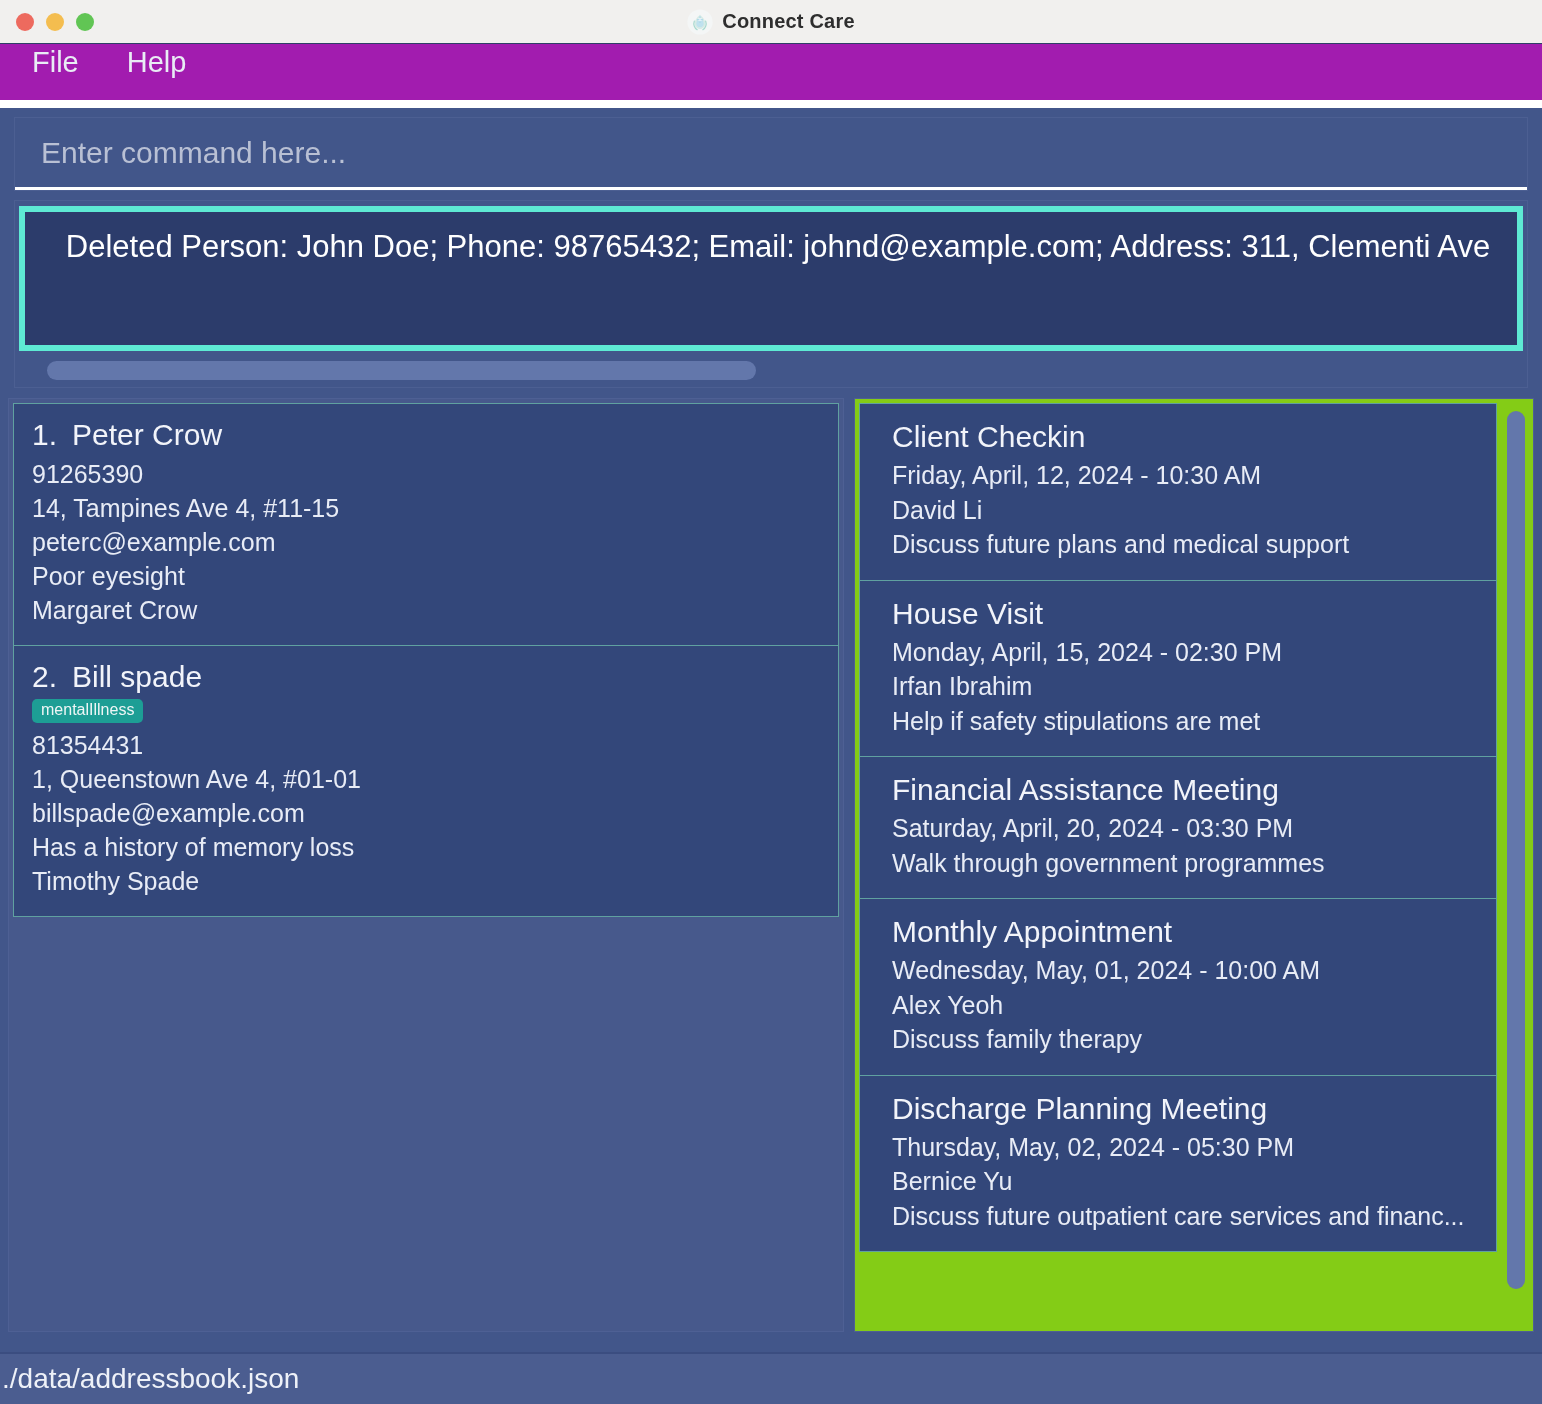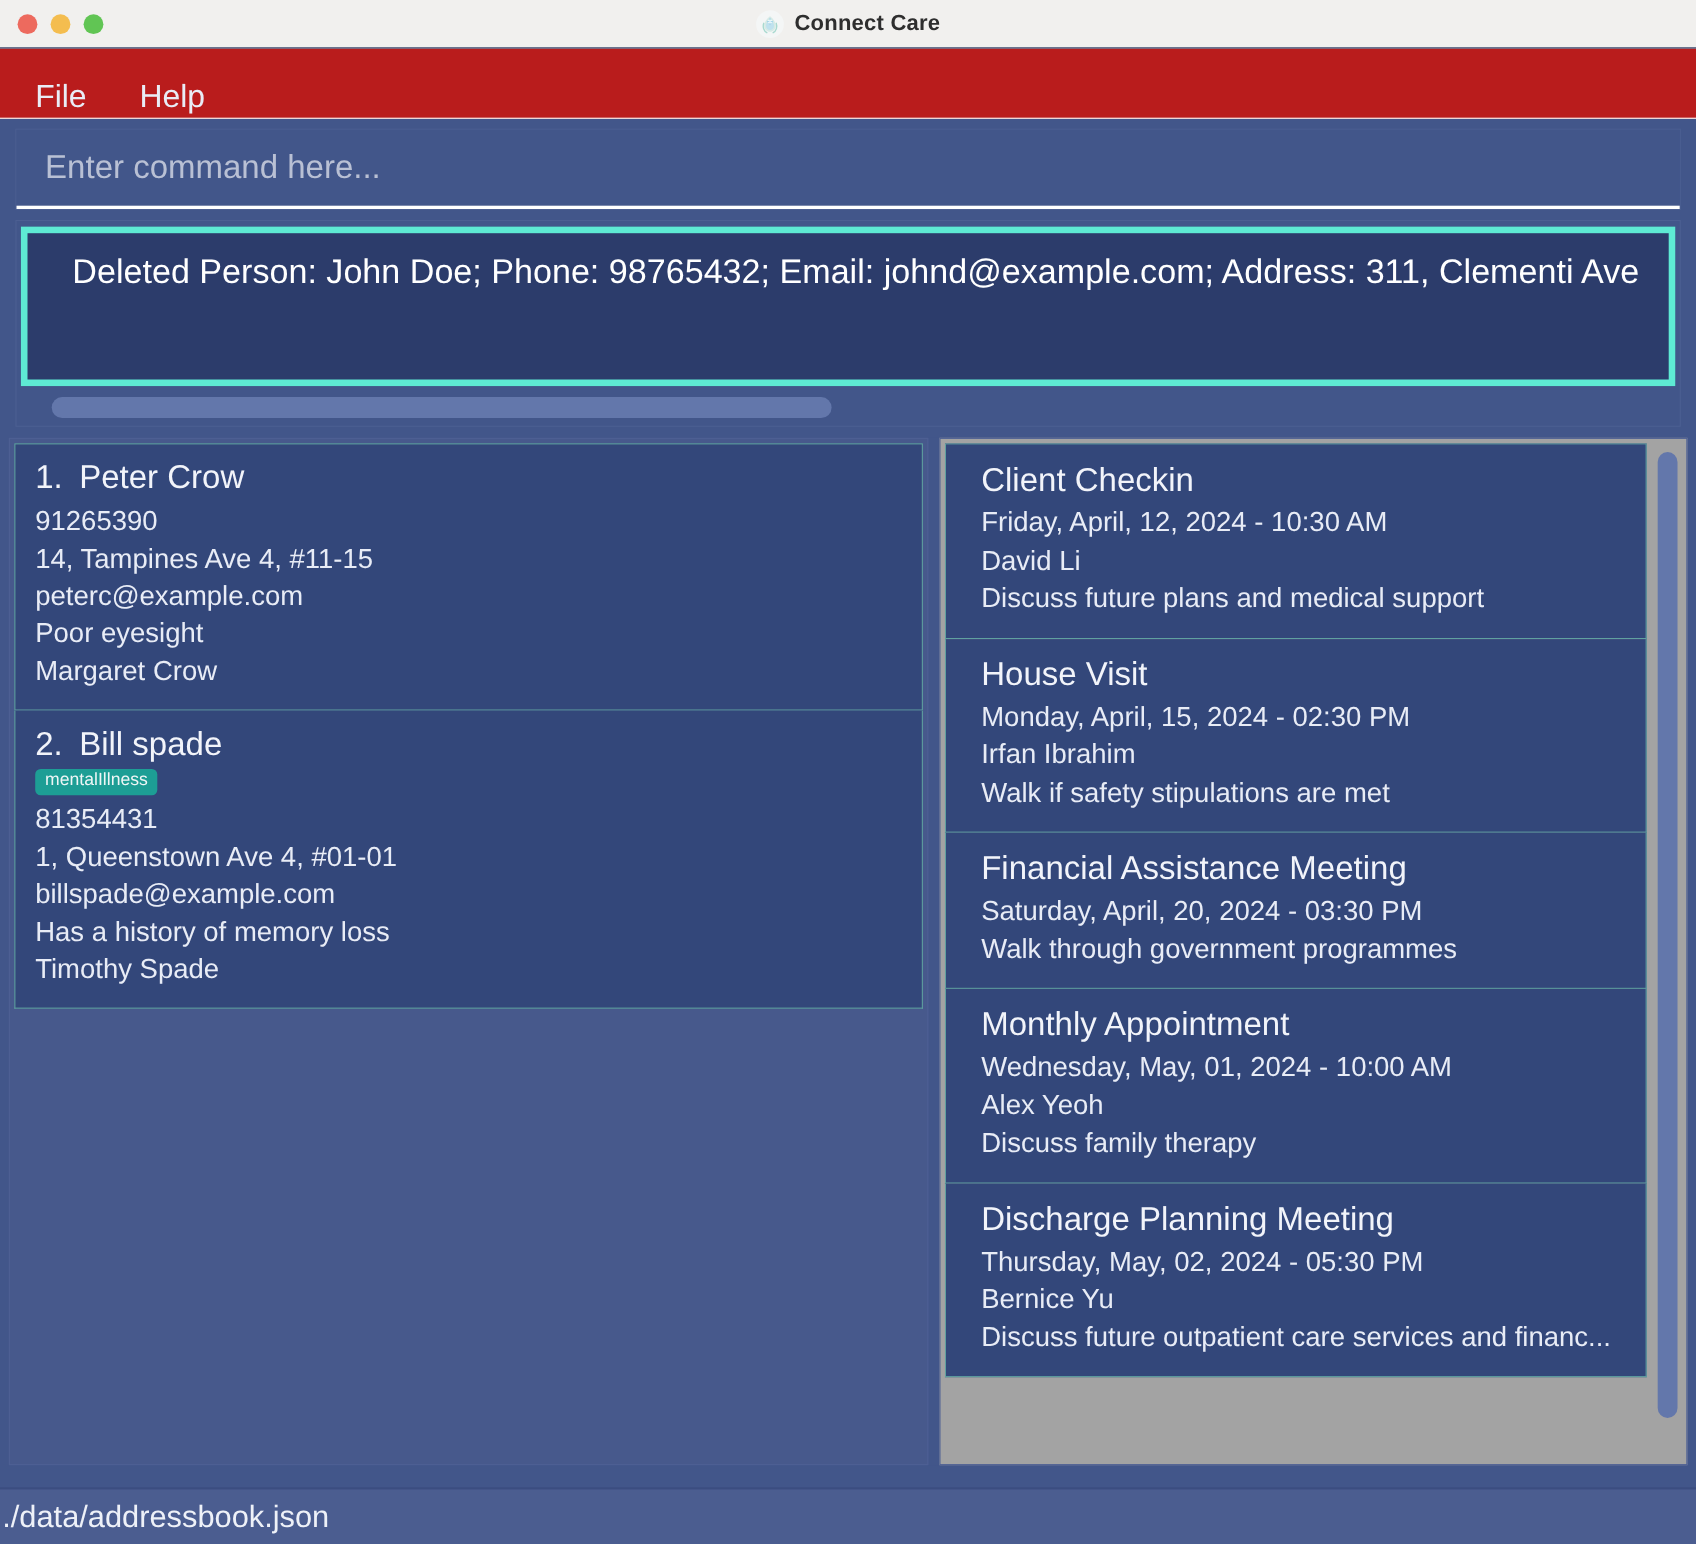--- a/index.html
+++ b/index.html
@@ -51,26 +51,26 @@
   .app-title {
     font-size: 20px;
     font-weight: bold;
     color: #2e2e2e;
     letter-spacing: .2px;
   }
 
   
   .menubar {
     height: 64px;
-    background: #b91c1c;
-    display: flex;
-    align-items: flex-end;
+    background: #a21caf;
+    display: flex;
+    align-items: flex-start;
     padding-left: 26px;
     gap: 36px;
-    border-bottom: 1px solid #ffffff;
+    border-bottom: 8px solid #ffffff;
   }
   .menu-item {
     font-size: 29px;
     color: #e9ecf5;
     padding: 2px 6px;
     cursor: default;
   }
 
   
   .cmd-wrap {
@@ -144,21 +144,21 @@
     overflow: hidden;
     position: relative;
   }
   .divider {
     width: 10px;
     background: #42568a;
     flex: 0 0 10px;
   }
   .right-pane {
     flex: 1;
-    background: #a3a3a3;
+    background: #84cc16;
     border: 1px solid #4e6094;
     padding: 4px 0 4px 4px;
     display: flex;
     overflow: hidden;
   }
   .right-list {
     flex: 1;
     overflow: hidden;
     padding-right: 6px;
   }
@@ -323,21 +323,21 @@
         <div class="appt-title">Client Checkin</div>
         <div class="appt-line">Friday, April, 12, 2024 - 10:30 AM</div>
         <div class="appt-line">David Li</div>
         <div class="appt-line">Discuss future plans and medical support</div>
       </div>
 
       <div class="appt-card">
         <div class="appt-title">House Visit</div>
         <div class="appt-line">Monday, April, 15, 2024 - 02:30 PM</div>
         <div class="appt-line">Irfan Ibrahim</div>
-        <div class="appt-line">Walk if safety stipulations are met</div>
+        <div class="appt-line">Help if safety stipulations are met</div>
       </div>
 
       <div class="appt-card">
         <div class="appt-title">Financial Assistance Meeting</div>
         <div class="appt-line">Saturday, April, 20, 2024 - 03:30 PM</div>
         <div class="appt-line">Walk through government programmes</div>
       </div>
 
       <div class="appt-card">
         <div class="appt-title">Monthly Appointment</div>

